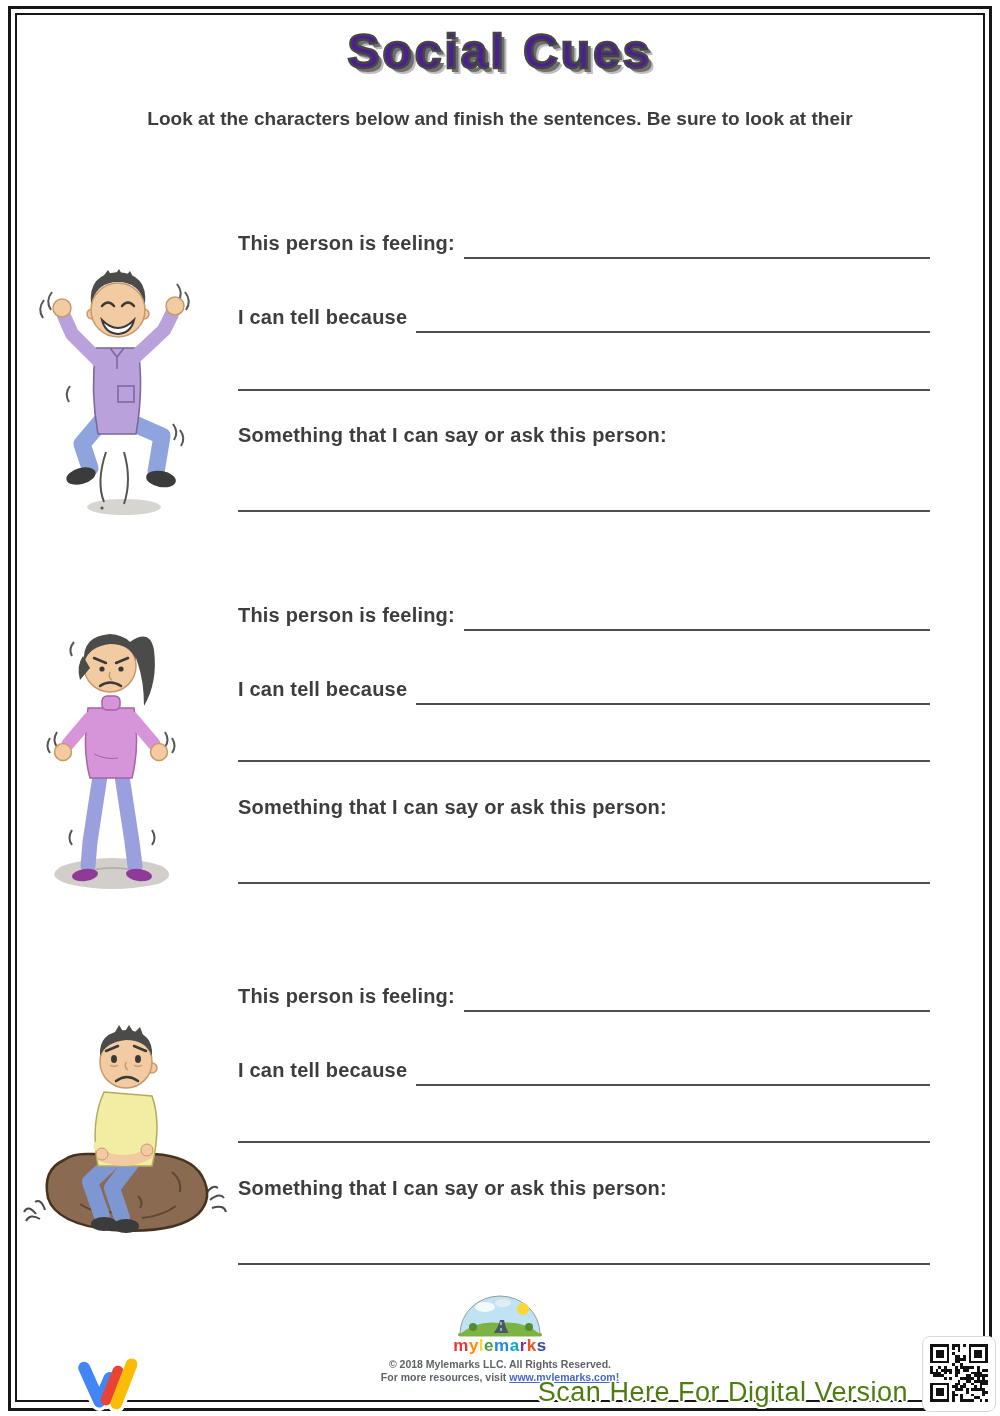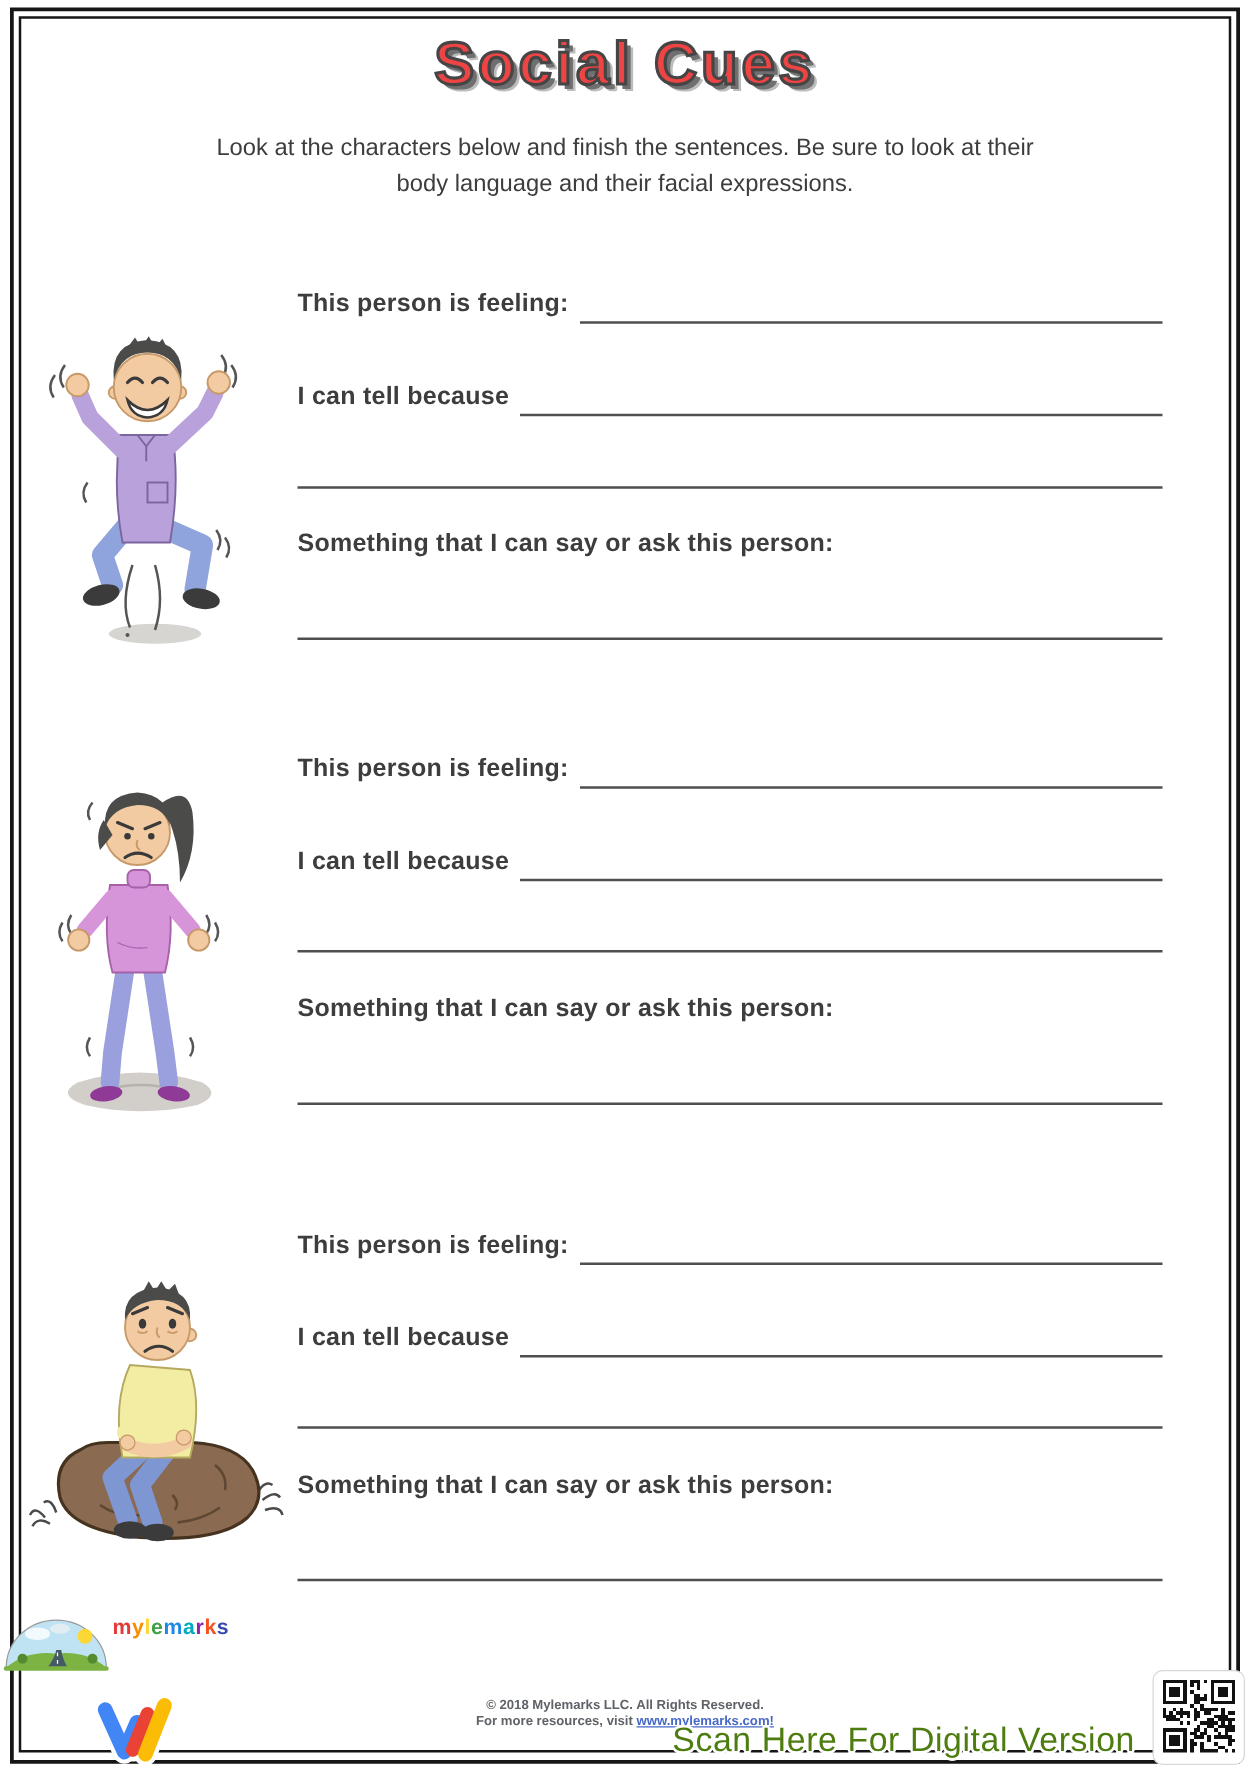--- a/index.html
+++ b/index.html
@@ -2,34 +2,34 @@
 <html><head>
 <meta charset="utf-8">
 <style>
   html,body{margin:0;padding:0;background:#ffffff;}
   #page{position:relative;width:1000px;height:1416px;background:#fff;overflow:hidden;
         font-family:"Liberation Sans",sans-serif;}
   .frame-outer{position:absolute;left:8px;top:6px;right:8px;bottom:5px;border:3px solid #161616;}
   .frame-inner{position:absolute;left:15px;top:13px;right:15px;bottom:14px;border:2px solid #161616;}
 
   .title{position:absolute;top:24px;left:0;right:0;text-align:center;
-         font-size:48px;font-weight:bold;letter-spacing:3px;color:#ef4444;
+         font-size:48px;font-weight:bold;letter-spacing:3px;color:#4c1d95;
          -webkit-text-stroke:2.5px #454545;
          text-shadow:4px 4px 0 #6f6f6f,6px 6px 0 #bdbdbd;}
   .instructions{position:absolute;top:104px;left:55px;right:55px;text-align:center;
-         font-size:19px;font-weight:normal;color:#3d3d3d;line-height:1.55;}
+         font-size:19px;font-weight:bold;color:#3d3d3d;line-height:1.55;}
 
   .char{position:absolute;}
   .prompt-row{position:absolute;left:238px;width:692px;height:30px;
               display:flex;align-items:center;}
   .prompt-label{font-size:20px;font-weight:bold;color:#3d3d3d;white-space:nowrap;letter-spacing:.2px;}
   .blank{flex:1;margin-left:9px;height:100%;border-bottom:2.5px solid #4f4f4f;}
   .hr{position:absolute;left:238px;width:692px;height:0;border-top:2.5px solid #4f4f4f;}
 
-  .mylemarks{position:absolute;left:0;right:0;top:1294px;display:flex;flex-direction:row;align-items:flex-start;}
+  .mylemarks{position:absolute;left:0;right:0;top:1294px;display:flex;flex-direction:column;align-items:center;}
   .mylemarks-word{font-size:17px;font-weight:bold;letter-spacing:.5px;margin-top:-2px;
                   text-shadow:1px 1px 0 #fff,-1px -1px 0 #fff,1px -1px 0 #fff,-1px 1px 0 #fff;}
   .copyright{position:absolute;left:0;right:0;top:1358px;text-align:center;
              font-size:10.5px;color:#5f6368;line-height:1.25;font-weight:bold;}
   .copyright a{color:#4668c8;text-decoration:underline;}
 
   .halo{text-shadow:2px 0 0 #fff,-2px 0 0 #fff,0 2px 0 #fff,0 -2px 0 #fff,
         1.5px 1.5px 0 #fff,-1.5px -1.5px 0 #fff,1.5px -1.5px 0 #fff,-1.5px 1.5px 0 #fff;}
   .wz-logo{position:absolute;left:10px;top:1354px;display:flex;align-items:center;gap:3px;flex-direction:column;}
   .wz-word1{font-size:29px;font-weight:bold;color:#4285f4;letter-spacing:.5px;}
@@ -41,21 +41,20 @@
 </head>
 <body>
 
 <div id="page">
   <div class="frame-outer"></div>
   <div class="frame-inner"></div>
 
   <div class="title">Social Cues</div>
   <div class="instructions">
     <span>Look at the characters below and finish the sentences. Be sure to look at their</span><br>
-    <span>body language and their facial expressions.</span>
   </div>
 
   <div class="char" style="left:32px;top:236px;width:165px;height:286px;">
     <svg viewBox="0 0 165 286" width="165" height="286">
       <ellipse cx="92" cy="271" rx="37" ry="8" fill="#d7d5d2"></ellipse>
       <path d="M74,216 Q64,246 72,266" fill="none" stroke="#555" stroke-width="2"></path>
       <path d="M92,216 Q100,244 92,268" fill="none" stroke="#555" stroke-width="2"></path>
       <circle cx="70" cy="272" r="1.6" fill="#555"></circle>
       <path d="M12,64 q-7,9 -1,18 M20,56 q-7,9 -1,18" fill="none" stroke="#555" stroke-width="2"></path>
       <path d="M153,56 q7,9 1,18 M145,48 q7,9 1,18" fill="none" stroke="#555" stroke-width="2"></path>

